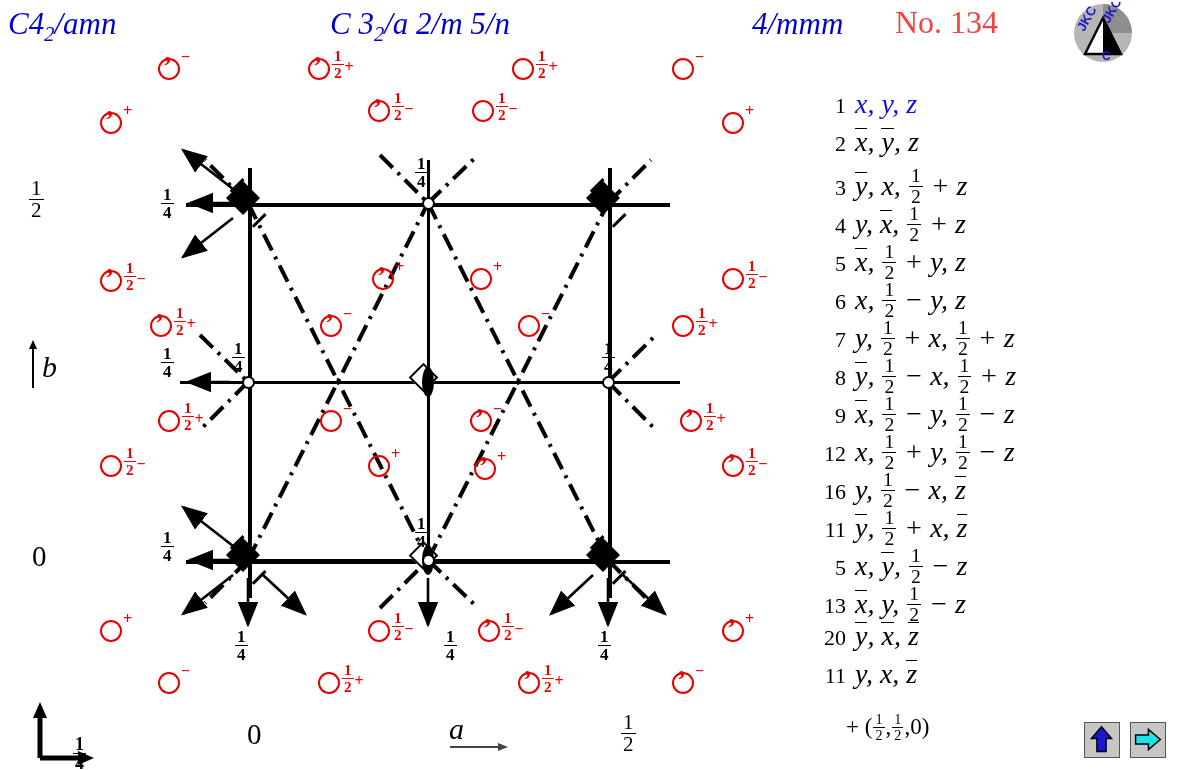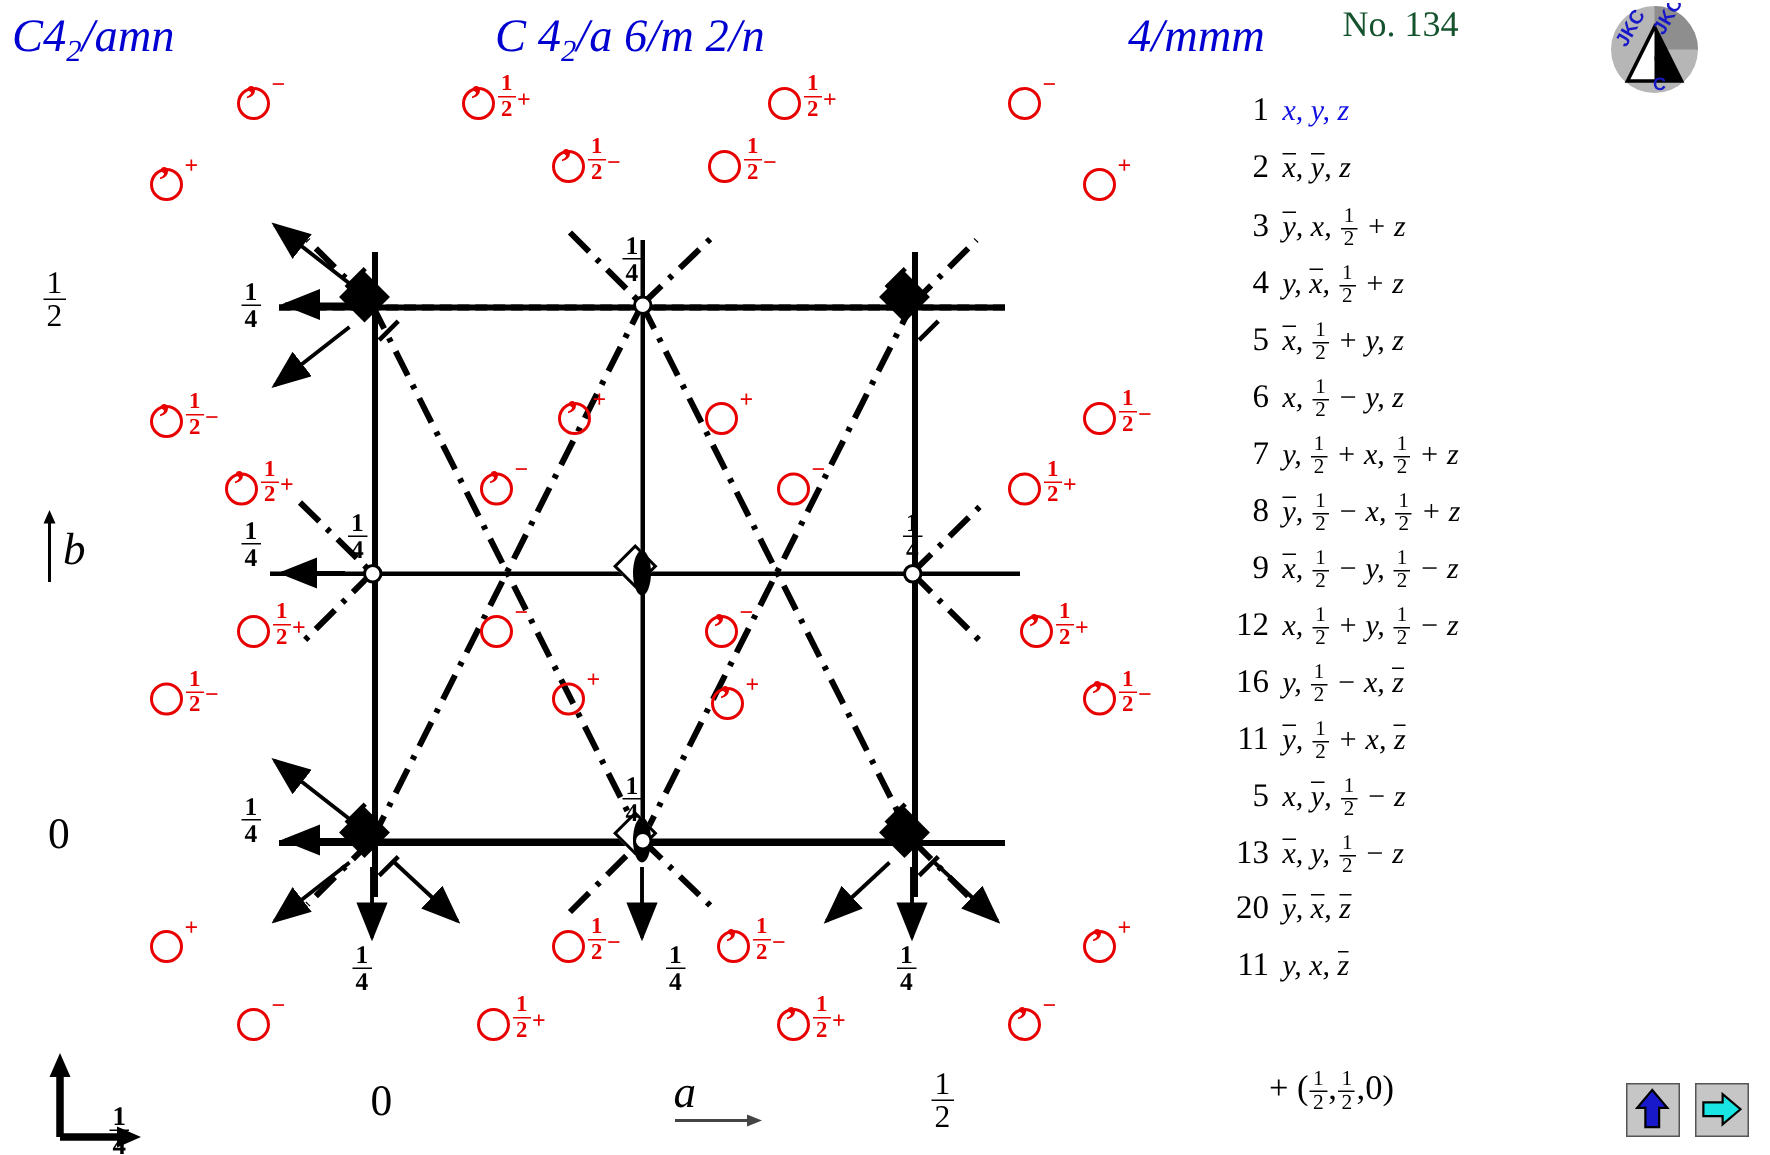--- a/index.html
+++ b/index.html
@@ -7,31 +7,31 @@
     width:1180px;height:770px;background:#fff;position:relative;overflow:hidden;
     font-family:"Liberation Serif", serif;
     color:#000;
   }
   .abs{position:absolute;}
 
   
   #hg-short{left:8px;top:6px;font-size:31px;font-style:italic;color:#0000d0;white-space:nowrap;}
   #hg-full{left:330px;top:6px;font-size:31px;font-style:italic;color:#0000d0;white-space:nowrap;}
   #hg-pg{left:752px;top:6px;font-size:31px;font-style:italic;color:#0000d0;white-space:nowrap;}
-  #hg-no{left:895px;top:4px;font-size:24px;color:#14532d;white-space:nowrap;}
+  #hg-no{left:895px;top:4px;font-size:32px;color:#ef4444;white-space:nowrap;}
   .sub{font-size:.66em;vertical-align:-0.32em;font-style:italic;}
 
   
   #logo{left:1072px;top:2px;width:62px;height:62px;}
 
   
   #genlist{left:812px;top:62px;width:250px;font-size:22px;line-height:1.0;}
   .grow{display:flex;align-items:baseline;height:38px;}
   .gnum{width:34px;text-align:right;padding-right:9px;font-size:22px;}
-  .gcoord{font-style:italic;white-space:nowrap;font-size:20px;}
+  .gcoord{font-style:italic;white-space:nowrap;font-size:28px;margin-top:28px;}
   .gcoord.first{color:#1010e0;}
   .ovl{ border-top:1.3px solid currentColor; padding-top:0px; display:inline-block; line-height:.95;}
   .frac{display:inline-block;vertical-align:-0.42em;text-align:center;font-style:normal;font-size:.70em;line-height:1.02;margin:0 1px;}
   .frac .num{display:block;border-bottom:1.2px solid #000;padding:0 2px;}
   .frac .den{display:block;padding:0 2px;}
   #centering{position:absolute;left:846px;top:712px;font-size:23px;white-space:nowrap;}
   #centering .frac{font-size:.62em;vertical-align:-0.40em;}
 
   
   .lbl{position:absolute;font-size:27px;}
@@ -89,21 +89,21 @@
   #nav-right{left:1130px;top:722px;}
 </style>
 </head>
 <body>
 
 <div class="abs" id="hg-short">
   <span>C4</span><span class="sub">2</span><span>/amn</span>
 </div>
 
 <div class="abs" id="hg-full">
-  <span>C 4</span><span class="sub">2</span><span>/a 6/m 2/n</span>
+  <span>C 3</span><span class="sub">2</span><span>/a 2/m 5/n</span>
 </div>
 
 <div class="abs" id="hg-pg">4/mmm</div>
 <div class="abs" id="hg-no">No. 134</div>
 
 <svg class="abs" id="logo" viewBox="0 0 62 62">
   <circle cx="31" cy="31" r="29" fill="#b6b6b6"></circle>
   <path d="M31 2 A29 29 0 0 1 60 31 L31 31 Z" fill="#8e8e8e"></path>
   <polygon points="31,16 13,52 49,52" fill="#ffffff" stroke="#000" stroke-width="2.4"></polygon>
   <path d="M31 16 L49 52 L31 52 Z" fill="#000"></path>

